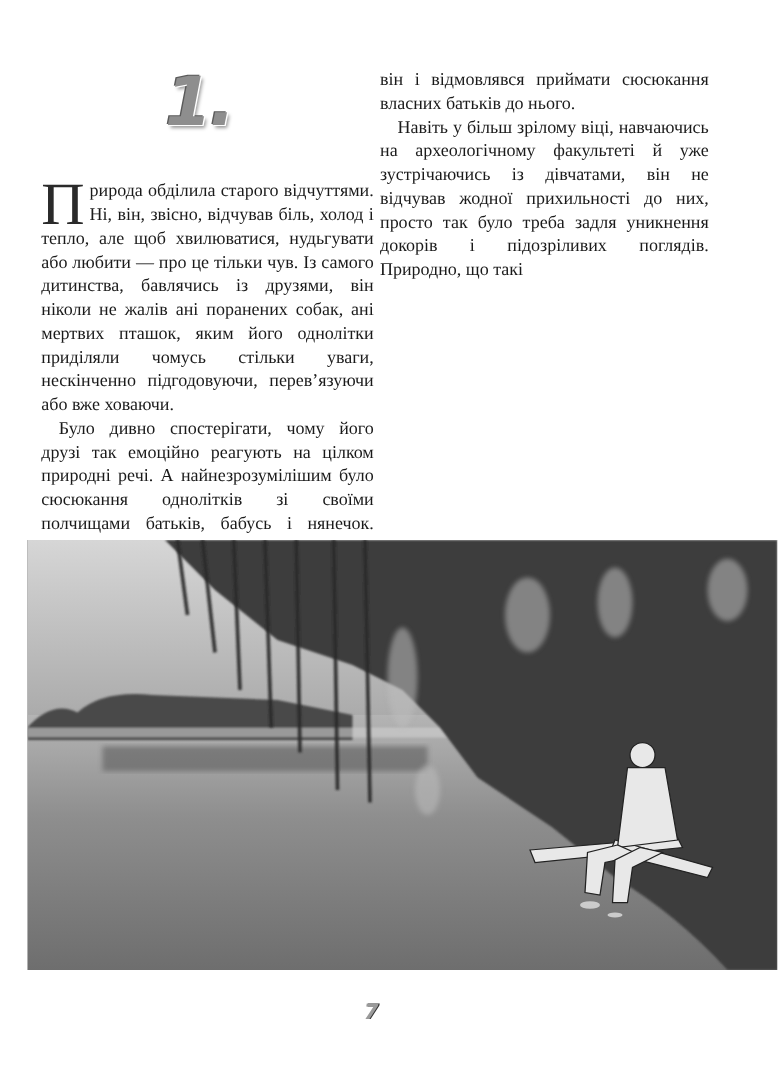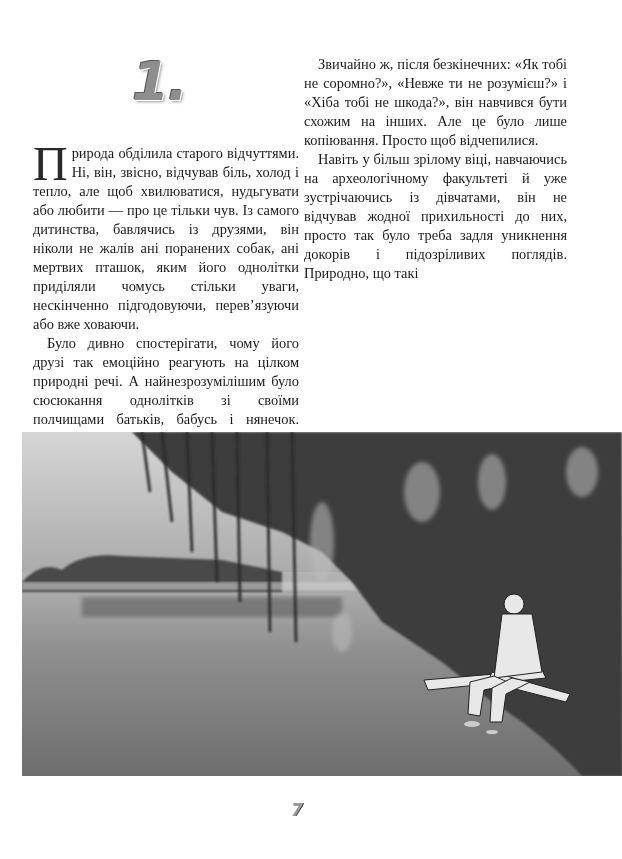--- a/index.html
+++ b/index.html
@@ -40,21 +40,21 @@
 <body>
 
 <div class="chapter-number">1.</div>
 
 <div class="column col-left">
   <p class="no-indent"><span class="dropcap">П</span><span>рирода обділила старого відчуттями. Ні, він, звісно, відчував біль, холод і тепло, але щоб хвилюватися, нудьгувати або любити — про це тільки чув. Із самого дитинства, бавлячись із друзями, він ніколи не жалів ані поранених собак, ані мертвих пташок, яким його однолітки приділяли чомусь стільки уваги, нескінченно підгодовуючи, перев’язуючи або вже ховаючи.</span></p>
   <p>Було дивно спостерігати, чому його друзі так емоційно реагують на цілком природні речі. А найнезрозумілішим було сюсюкання однолітків зі своїми полчищами батьків, бабусь і нянечок. Може, тому</p>
 </div>
 
 <div class="column col-right">
-  <p>Звичайно ж, після безкінечних: «Як тобі не соромно?», «Невже ти не розумієш?» і «Хіба тобі не шкода?», він навчився бути схожим на інших. Але це було лише копіювання. Просто щоб відчепилися.</p>
+  <p class="no-indent">він і відмовлявся приймати сюсюкання власних батьків до нього.</p>
   <p>Навіть у більш зрілому віці, навчаючись на археологічному факультеті й уже зустрічаючись із дівчатами, він не відчував жодної прихильності до них, просто так було треба задля уникнення докорів і підозріливих поглядів. Природно, що такі</p>
 </div>
 
 <div class="illustration">
   <svg width="600" height="344" viewBox="0 0 600 344">
     <defs>
       <linearGradient id="sky" x1="0" y1="0" x2="0" y2="1">
         <stop offset="0" stop-color="#d6d6d6"></stop>
         <stop offset="1" stop-color="#a8a8a8"></stop>
       </linearGradient>

